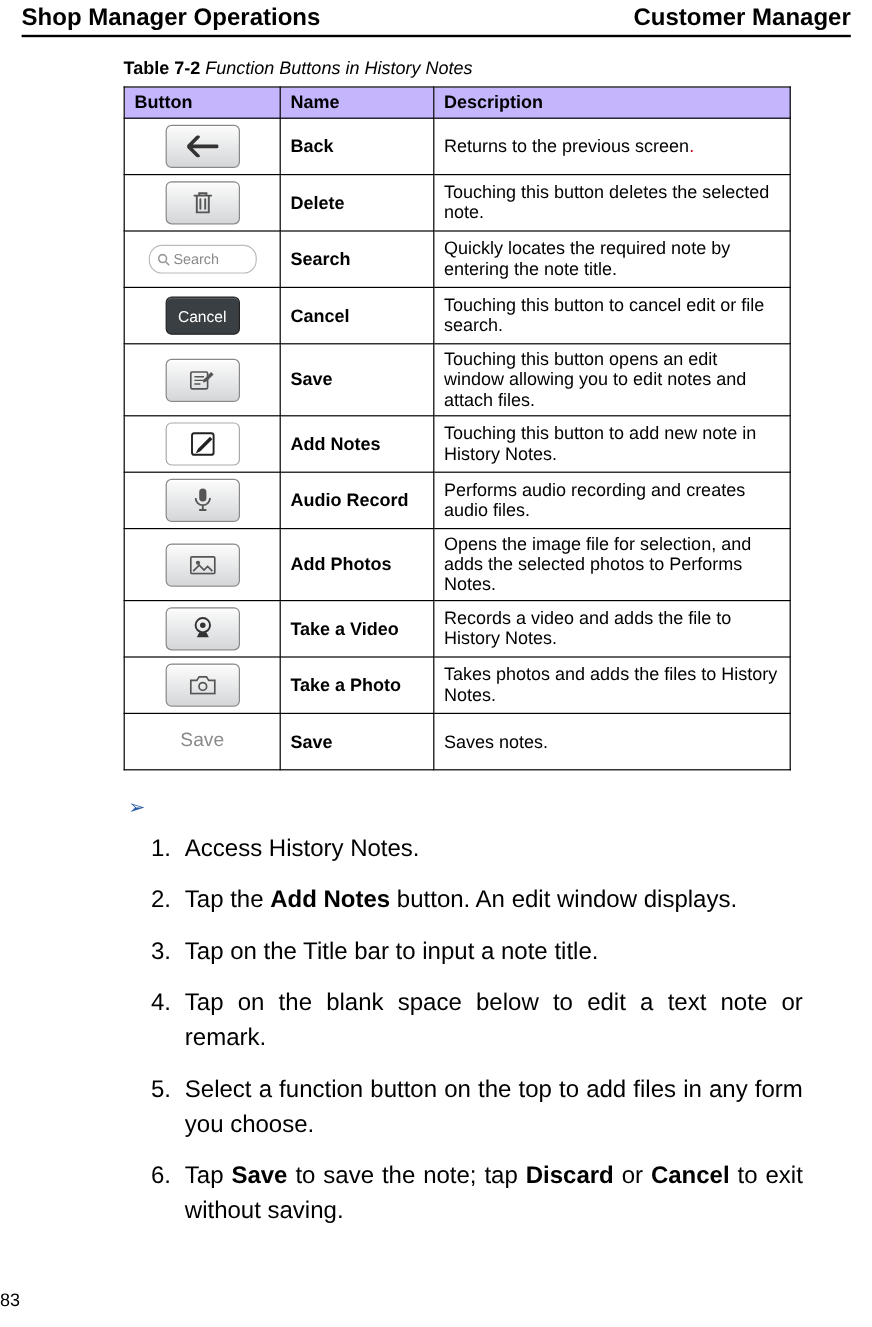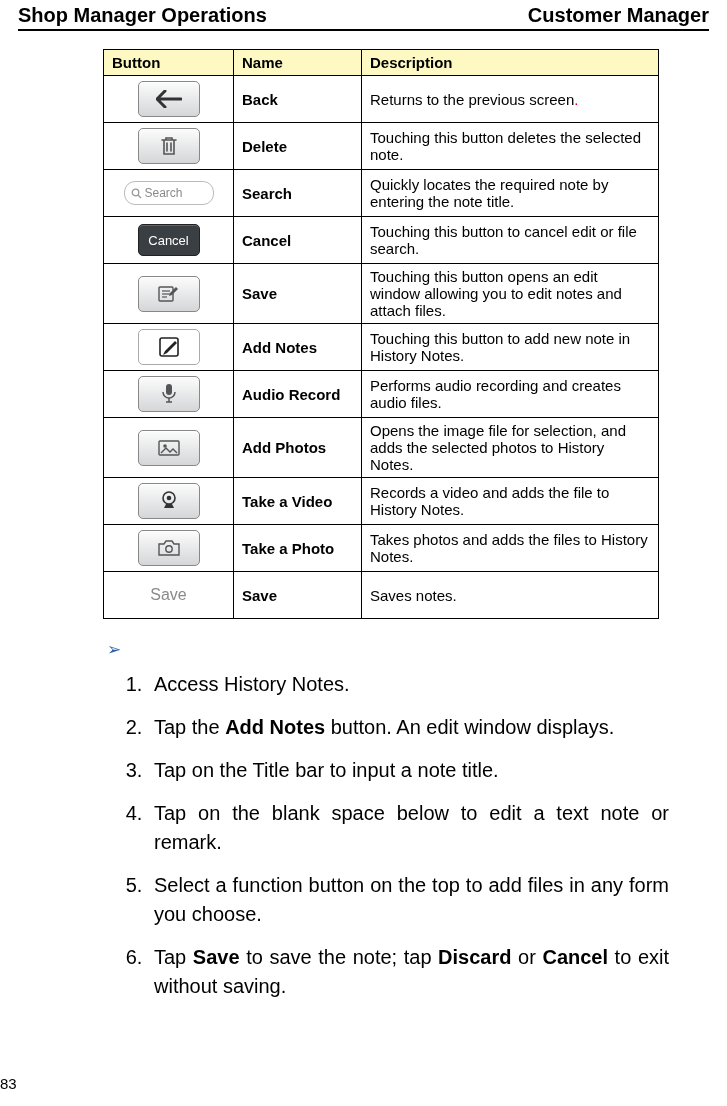--- a/index.html
+++ b/index.html
@@ -41,21 +41,21 @@
     table-layout: fixed;
   }
   table.func th, table.func td {
     border: 1px solid #000;
     font-size: 15px;
     padding: 4px 8px;
     vertical-align: middle;
     text-align: left;
   }
   table.func th {
-    background: #fef9c3;
+    background: #c4b5fd;
     font-weight: bold;
   }
   table.func col.c1 { width: 130px; }
   table.func col.c2 { width: 128px; }
   table.func col.c3 { width: 297px; }
   .name-cell { font-weight: bold; }
   .desc-cell { text-align: justify; }
   .icon-wrap {
     display: flex;
     align-items: center;
@@ -152,20 +152,25 @@
 </head>
 <body>
 
 <div class="page">
   <div class="header-row">
     <span>Shop Manager Operations</span>
     <span>Customer Manager</span>
   </div>
   <div class="hr"></div>
 
+  <div class="caption">
+    <span class="bold">Table 7-2</span>
+    <span> </span>
+    <span class="ital">Function Buttons in History Notes</span>
+  </div>
 
   <table class="func">
     <colgroup>
         <col class="c1">
         <col class="c2">
         <col class="c3">
       </colgroup>
     <tbody>
         <tr>
       <th>Button</th>
@@ -285,21 +290,21 @@
         <div class="btn-gradient">
           <svg width="22" height="16" viewBox="0 0 22 16">
                   <rect x="1" y="1" width="20" height="14" rx="1" stroke="#555" stroke-width="1.4" fill="none"></rect>
                   <circle cx="7" cy="6" r="1.8" fill="#555"></circle>
                   <path d="M3 13 L8 8 L12 12 L15 9 L19 13" stroke="#555" stroke-width="1.4" fill="none"></path>
                 </svg>
         </div>
       </div>
           </td>
       <td class="name-cell">Add Photos</td>
-      <td class="desc-cell">Opens the image file for selection, and adds the selected photos to History Notes.</td>
+      <td class="desc-cell">Opens the image file for selection, and adds the selected photos to Performs Notes.</td>
     </tr>
 
     <tr>
       <td>
             <div class="icon-wrap">
         <div class="btn-gradient">
           <svg width="18" height="20" viewBox="0 0 18 20">
                   <circle cx="9" cy="7" r="6" stroke="#333" stroke-width="1.6" fill="none"></circle>
                   <circle cx="9" cy="7" r="2.3" fill="#333"></circle>
                   <path d="M4 17 L14 17 L12 13 L6 13 Z" fill="#333"></path>

